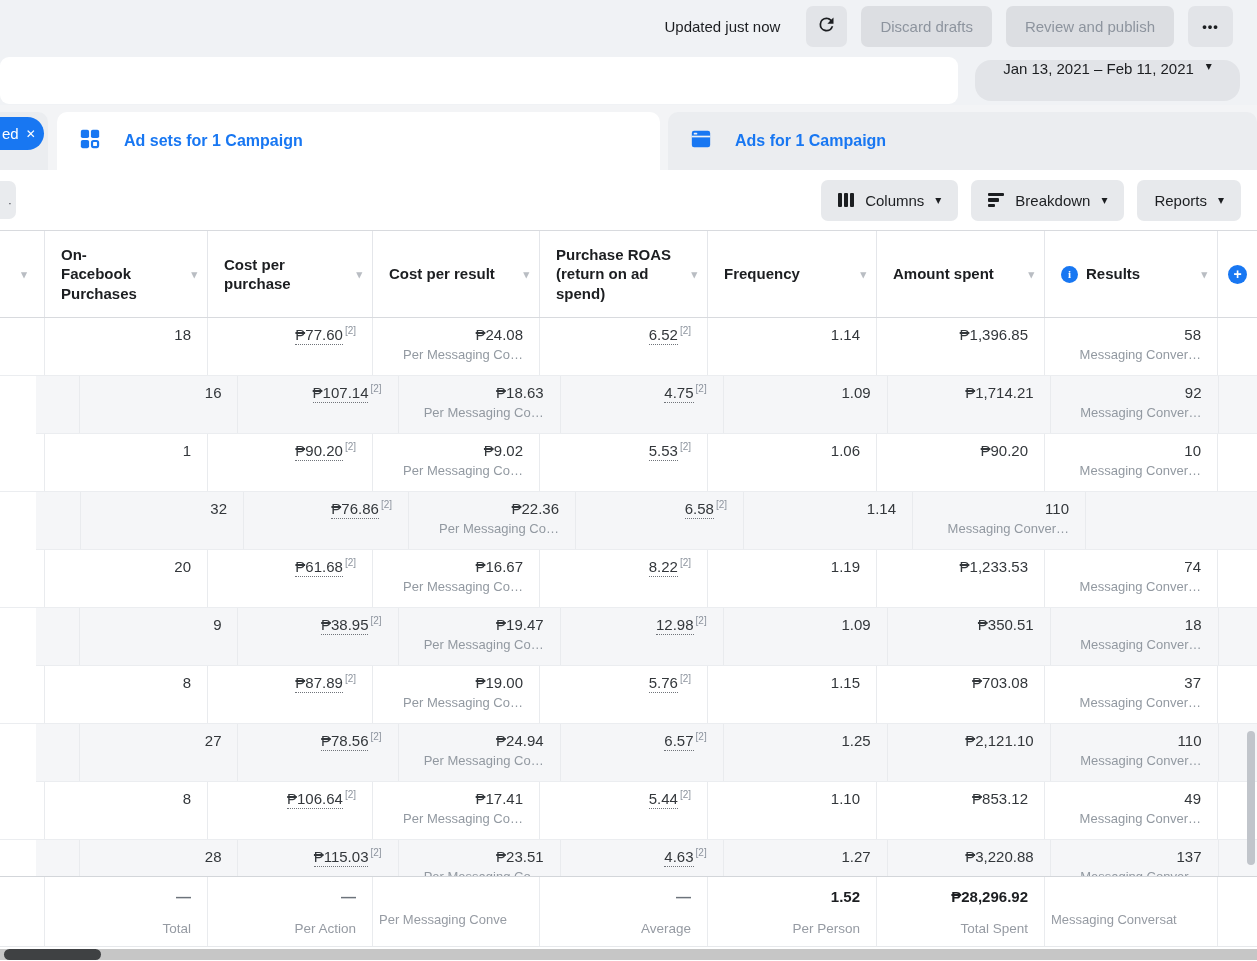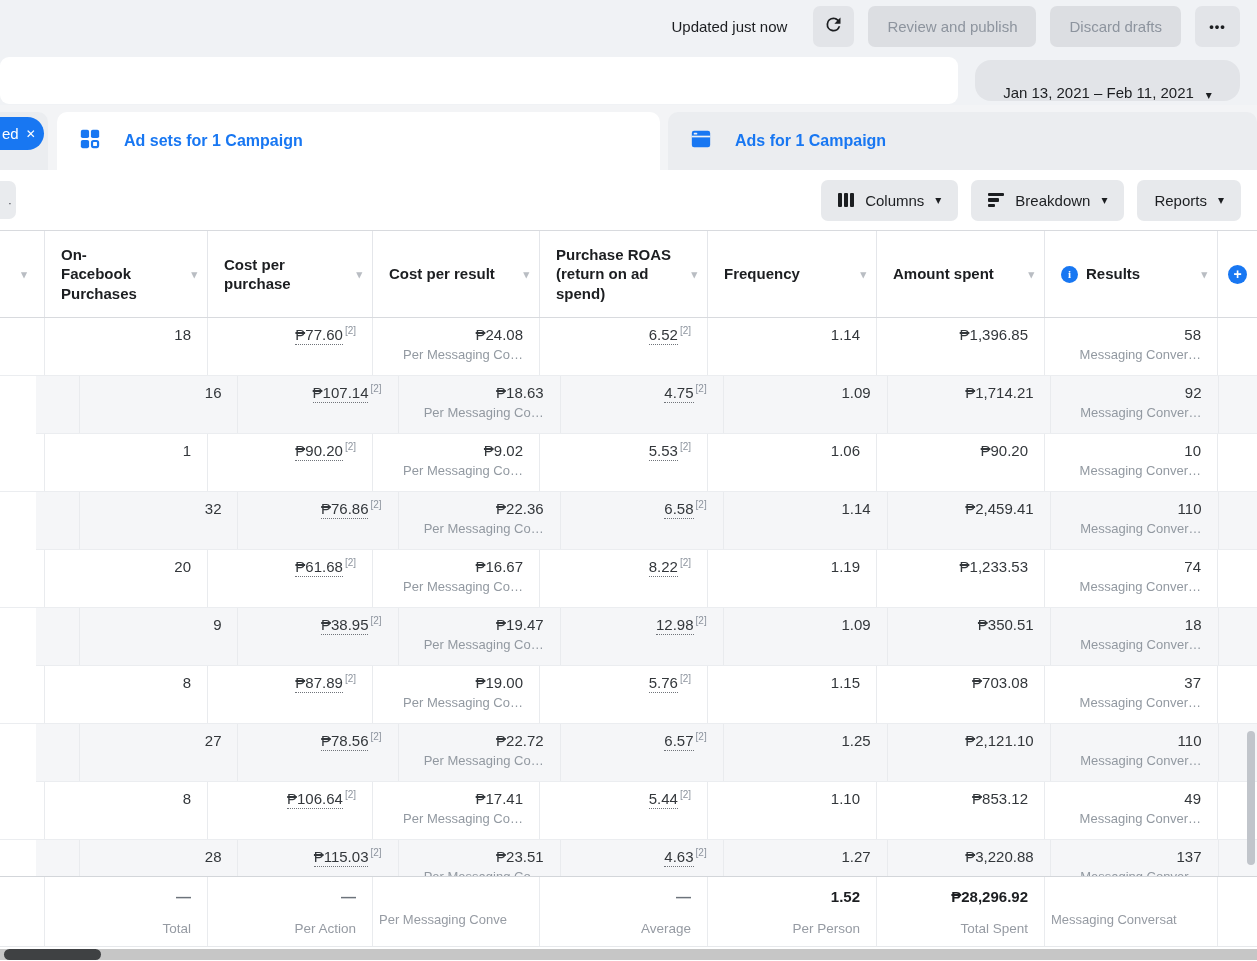--- a/index.html
+++ b/index.html
@@ -2,38 +2,38 @@
 <html><head>
 <meta charset="utf-8">
 <style>
   * { margin:0; padding:0; box-sizing:border-box; }
   html,body { width:1257px; height:961px; overflow:hidden; background:#fff;
               font-family:"Liberation Sans", sans-serif; }
   .page { position:relative; width:1257px; height:961px; }
 
   
   .topbar { height:52px; background:#f0f2f5; display:flex; align-items:center;
-            justify-content:flex-end; gap:14px; padding-right:17px; }
+            justify-content:flex-end; gap:14px; padding-right:24px; }
   .updated { font-size:15px; color:#1c1e21; margin-right:12px; }
   .iconbtn { height:41px; width:41px; border-radius:7px; background:#e2e4e8;
              display:flex; align-items:center; justify-content:center; cursor:pointer; }
   .iconbtn svg { width:21px; height:21px; fill:#1c1e21; }
   .grey-btn { height:41px; border-radius:7px; background:#dcdee2; color:#8d949e;
               font-size:15px; font-weight:500; display:flex; align-items:center;
               padding:0 19px; cursor:pointer; }
   .more-btn { width:45px; height:41px; border-radius:7px; background:#e2e4e8;
               color:#1c1e21; font-size:13px; font-weight:bold; letter-spacing:1px;
               display:flex; align-items:center; justify-content:center; cursor:pointer; }
 
   
   .filterrow { height:53px; background:#f0f2f5; position:relative; }
   .searchbar { position:absolute; left:0; top:5px; width:958px; height:47px;
                background:#fff; border-radius:9px; }
   .datebtn { position:absolute; left:975px; top:8px; width:265px; height:41px;
-             background:#e2e4e8; border-radius:16px; display:flex; align-items:flex-end;
+             background:#e2e4e8; border-radius:16px; display:flex; align-items:flex-start;
              justify-content:center; gap:12px; font-size:15px; font-weight:500;
              color:#1c1e21; cursor:pointer; }
   .caret { color:#1c1e21; font-size:12px; line-height:1; }
 
   
   .tabbar { height:65px; background:#f3f4f6; position:relative; }
   .chipcard { position:absolute; left:0; top:7px; width:48px; height:58px;
               background:#ebedf0; border-radius:0 10px 0 0; }
   .chip { position:absolute; left:0; top:5px; width:44px; height:33px;
           background:#1877f2; border-radius:0 17px 17px 0; color:#fff;
@@ -119,22 +119,22 @@
 
   <div class="topbar">
     <span class="updated">Updated just now</span>
     <div class="iconbtn">
       <span>
         <svg viewBox="0 0 24 24" width="21" height="21" fill="#1c1e21">
           <path d="M17.65 6.35A7.96 7.96 0 0 0 12 4a8 8 0 1 0 7.74 10h-2.08A6 6 0 1 1 12 6c1.66 0 3.14.69 4.22 1.78L13 11h7V4l-2.35 2.35z"></path>
         </svg>
       </span>
     </div>
+    <button class="grey-btn" style="border:none;">Discard drafts</button>
     <button class="grey-btn" style="border:none;">Review and publish</button>
-    <button class="grey-btn" style="border:none;">Discard drafts</button>
     <div class="more-btn">
       <span>•••</span>
     </div>
   </div>
 
   <div class="filterrow">
     <div class="searchbar"></div>
     <div class="datebtn">
       <span>Jan 13, 2021 – Feb 11, 2021</span>
       <span class="caret">▾</span>
@@ -333,23 +333,20 @@
       <div class="td c3">
         <div>₱22.36</div>
         <div class="sub">Per Messaging Co…</div>
       </div>
       <div class="td c4">
         <span class="dotted">6.58</span><span class="sup">[2]</span>
       </div>
       <div class="td c5">
         <span>1.14</span>
       </div>
-      <div class="td c6">
-        <span>₱2,459.41</span>
-      </div>
       <div class="td c7">
         <div>110</div>
         <div class="sub">Messaging Conver…</div>
       </div>
       <div class="td c8"></div>
     </div>
 
     <div class="row">
       <div class="td c0"></div>
       <div class="td c1">
@@ -436,21 +433,21 @@
 
     <div class="row alt">
       <div class="td c0"></div>
       <div class="td c1">
         <span>27</span>
       </div>
       <div class="td c2">
         <span class="dotted">₱78.56</span><span class="sup">[2]</span>
       </div>
       <div class="td c3">
-        <div>₱22.72</div>
+        <div>₱24.94</div>
         <div class="sub">Per Messaging Co…</div>
       </div>
       <div class="td c4">
         <span class="dotted">6.57</span><span class="sup">[2]</span>
       </div>
       <div class="td c5">
         <span>1.25</span>
       </div>
       <div class="td c6">
         <span>₱2,121.10</span>

